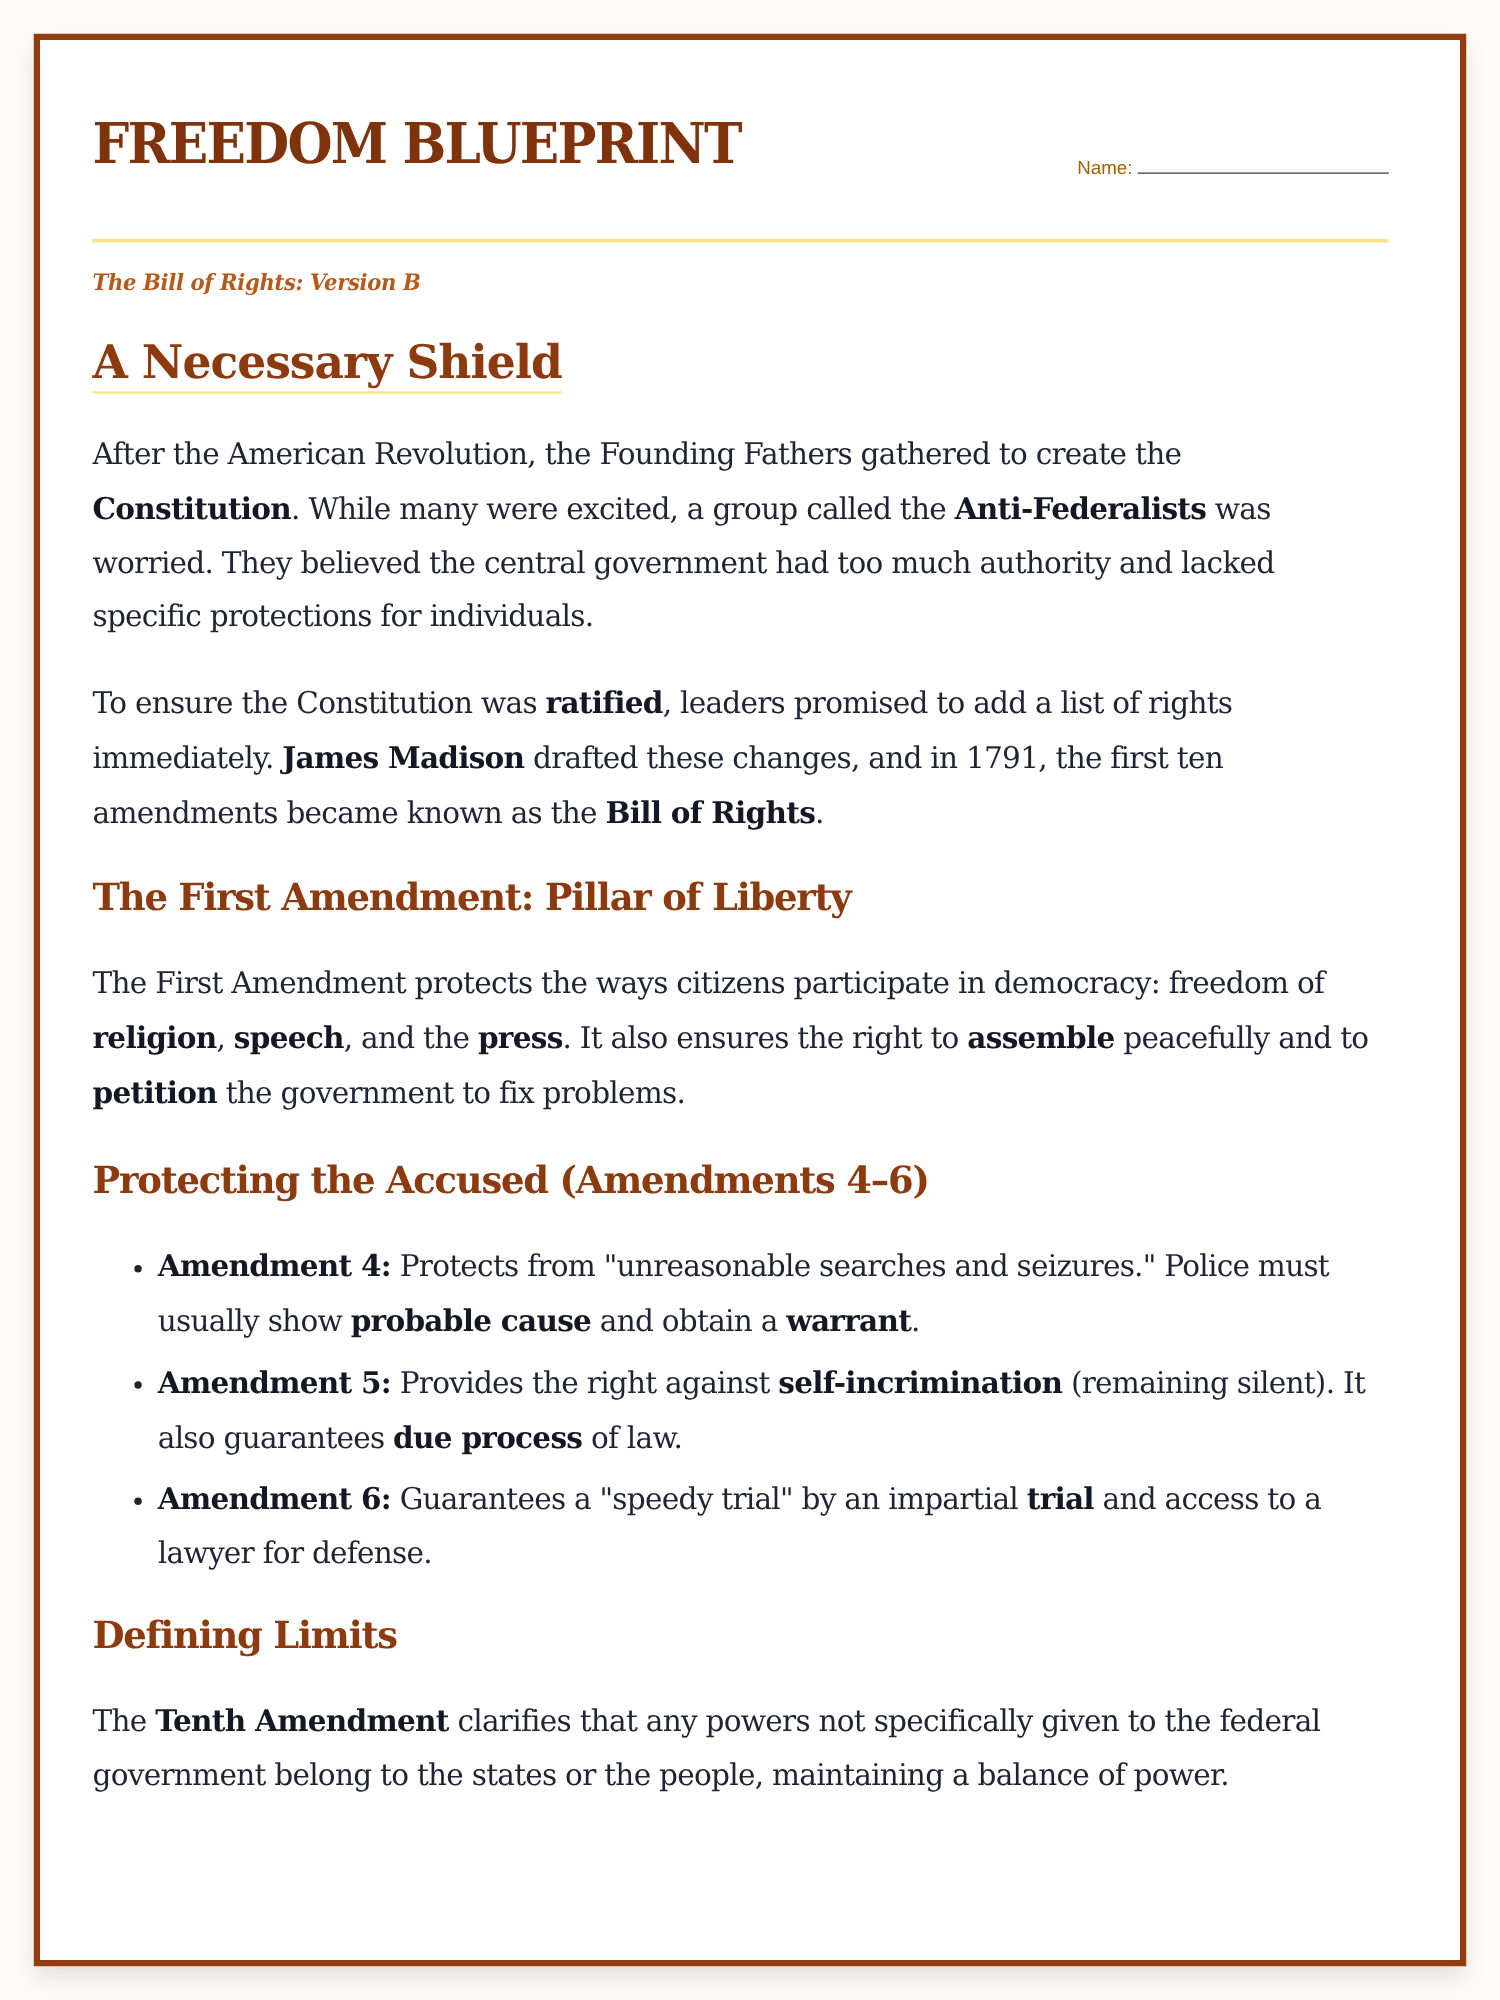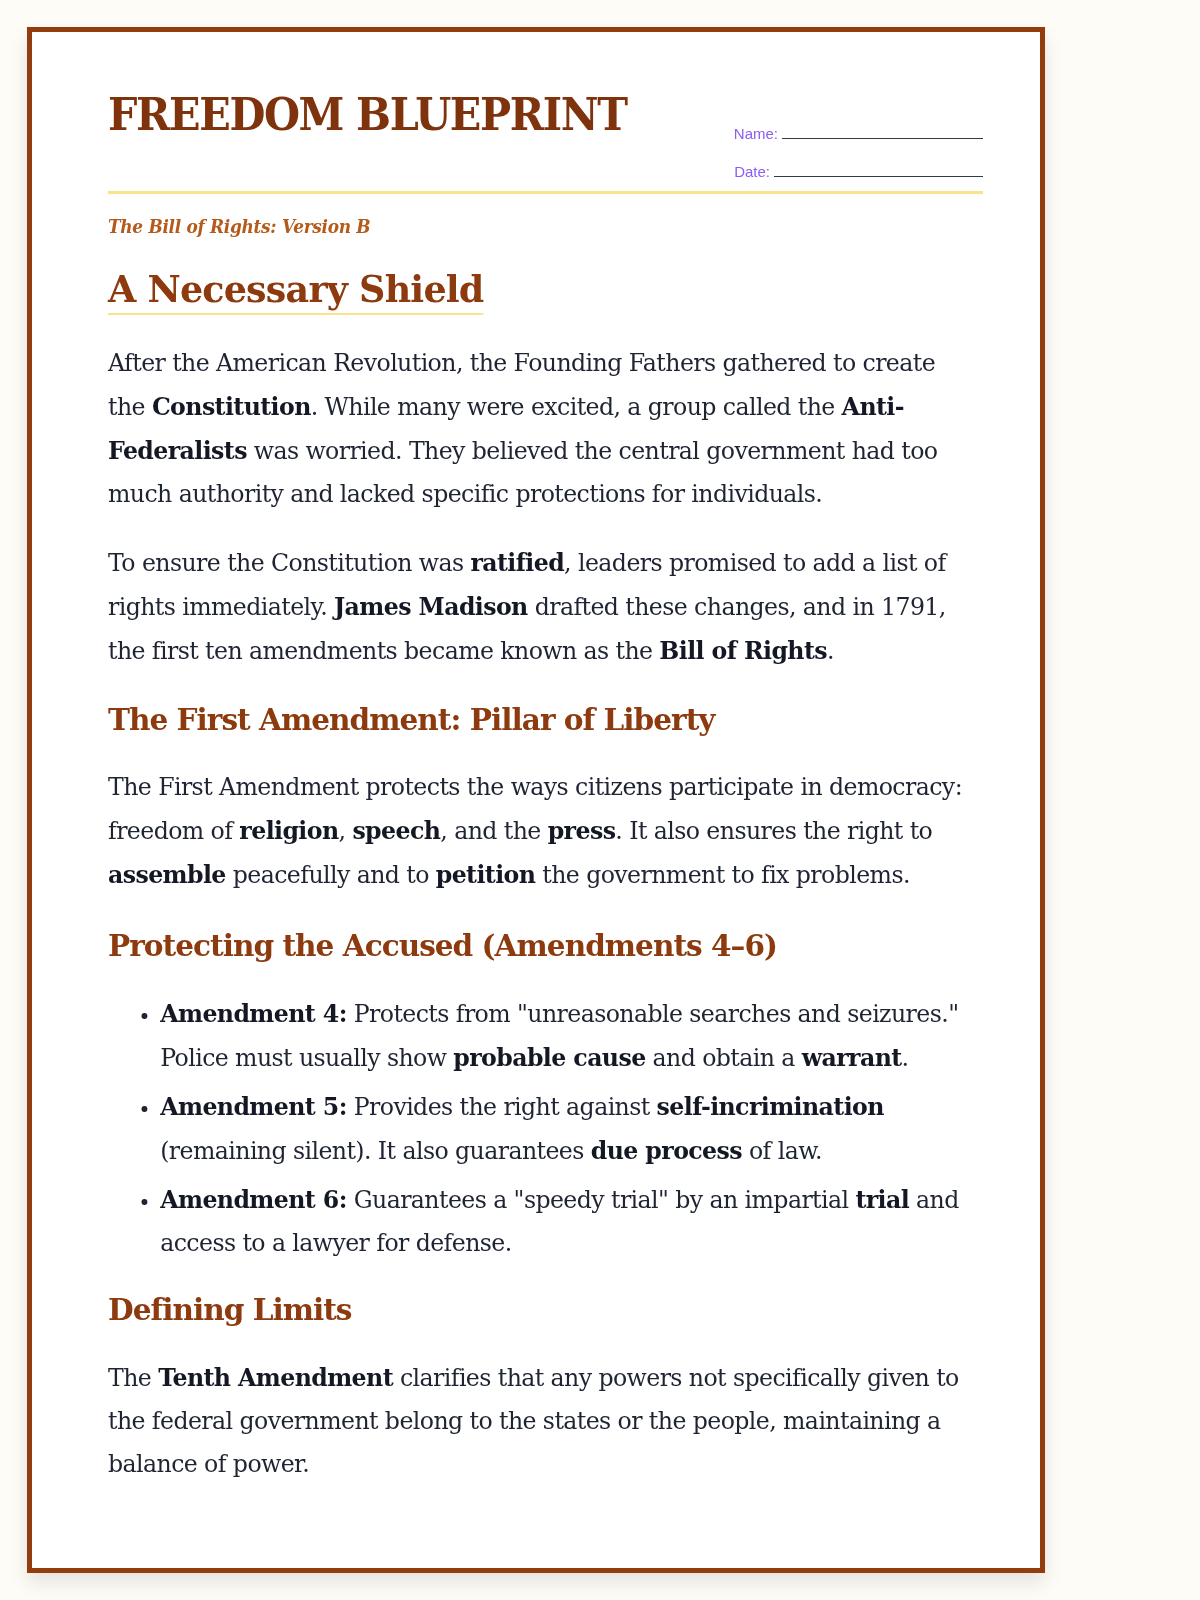--- a/index.html
+++ b/index.html
@@ -5,26 +5,26 @@
   html, body { margin: 0; padding: 0; }
   body {
     width: 1200px; height: 1600px;
     background: #fdfcf7;
     position: relative;
     overflow: hidden;
   }
   .page {
     position: absolute;
     left: 27px; top: 27px;
-    width: 1018px; height: 1546px;
+    width: 1146px; height: 1546px;
     box-sizing: border-box;
     background: #ffffff;
     border: 5px solid #933d0e;
     box-shadow: 0 10px 18px rgba(0,0,0,0.10);
-    padding: 0 57px 0 76px;
+    padding: 0 57px 0 42px;
   }
   .header {
     position: relative;
     height: 159px;
     border-bottom: 3px solid #fbe38a;
   }
   .title {
     position: absolute;
     left: 0; top: 60px;
     margin: 0;
@@ -35,21 +35,21 @@
     color: #7f330c;
     line-height: 1;
     transform: scaleX(0.92);
     transform-origin: left center;
   }
   .meta {
     position: absolute;
     right: 0; top: 92px;
     font-family: "Liberation Sans", sans-serif;
     font-size: 15px;
-    color: #8b5cf6;
+    color: #a16207;
     text-align: right;
   }
   .meta-row { height: 38px; line-height: 18px; }
   .meta-line {
     display: inline-block;
     border-bottom: 1.5px solid #333a44;
     height: 14px;
     vertical-align: baseline;
     margin-left: 4px;
   }
@@ -114,23 +114,20 @@
 </head>
 <body>
 
 <div class="page">
   <div class="header">
     <h1 class="title">FREEDOM BLUEPRINT</h1>
     <div class="meta">
       <div class="meta-row name">
         <span>Name:</span><span class="meta-line"></span>
       </div>
-      <div class="meta-row date">
-        <span>Date:</span><span class="meta-line"></span>
-      </div>
     </div>
   </div>
 
   <div class="subtitle">The Bill of Rights: Version B</div>
 
   <div class="content">
     <h2 class="h2">A Necessary Shield</h2>
 
     <p class="body-block"><span>After the American Revolution, the Founding Fathers gathered to create the </span><b>Constitution</b><span>. While many were excited, a group called the </span><b>Anti-Federalists</b><span> was worried. They believed the central government had too much authority and lacked specific protections for individuals.</span></p>
 

